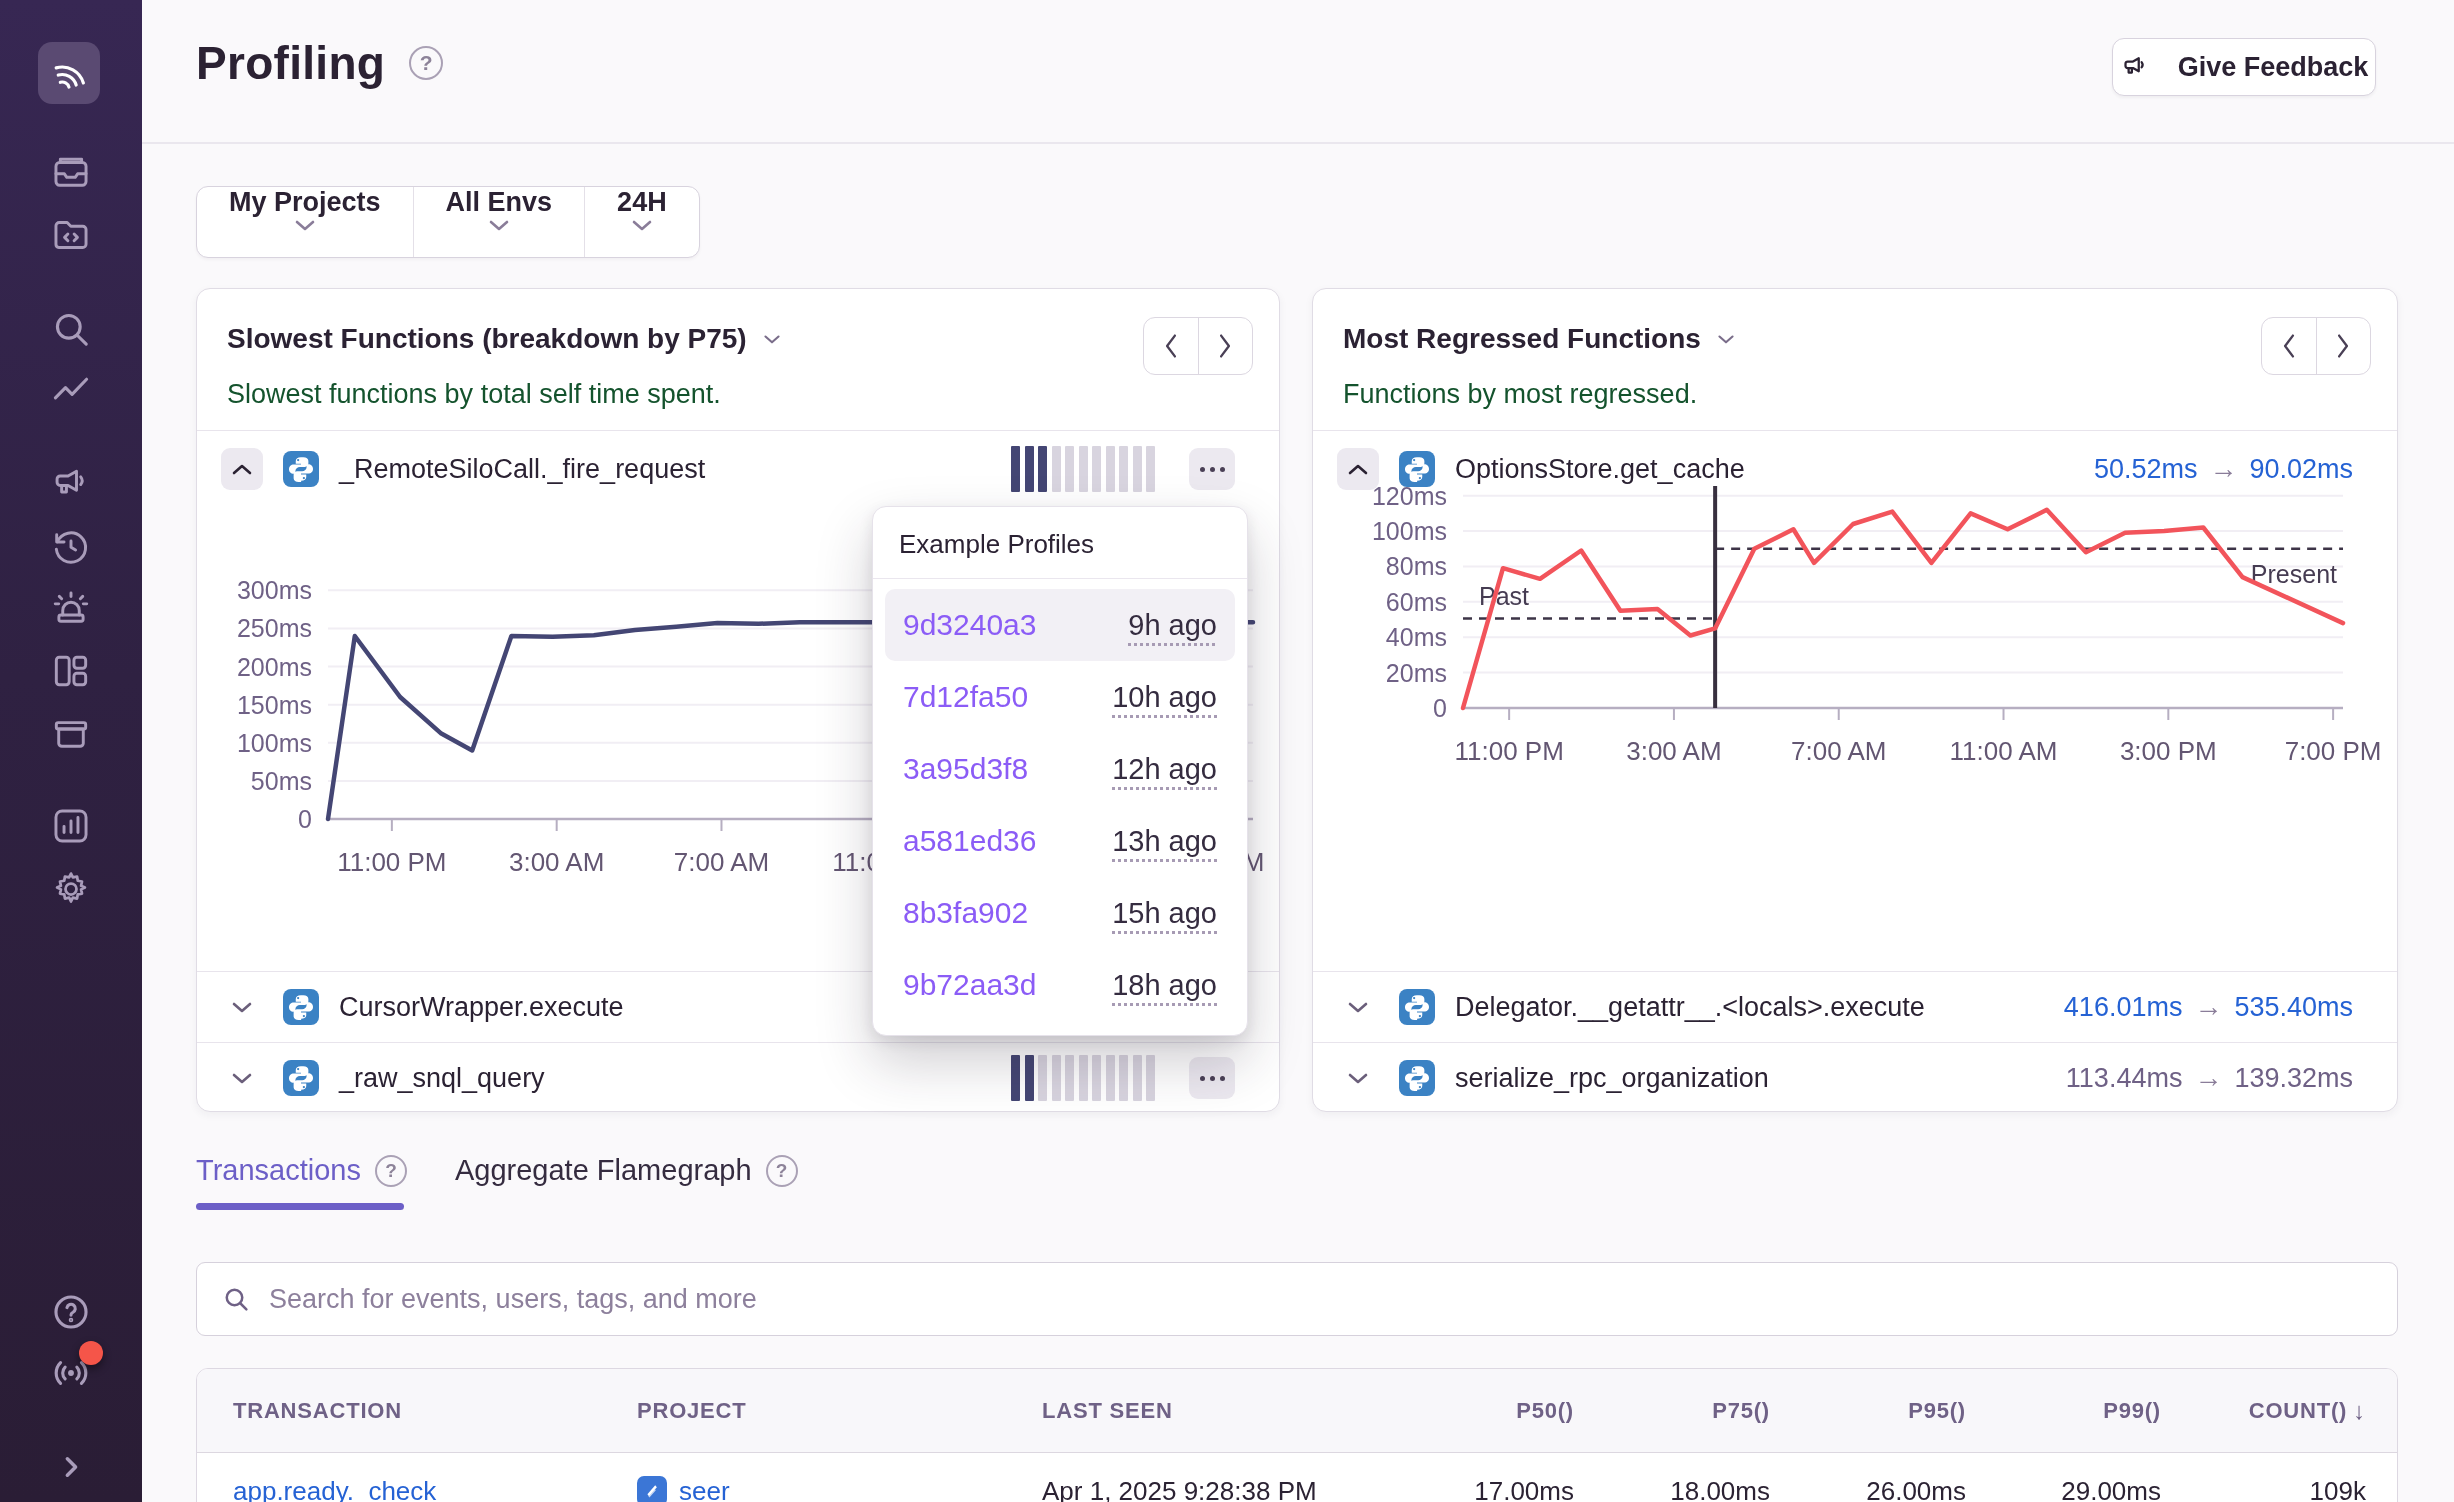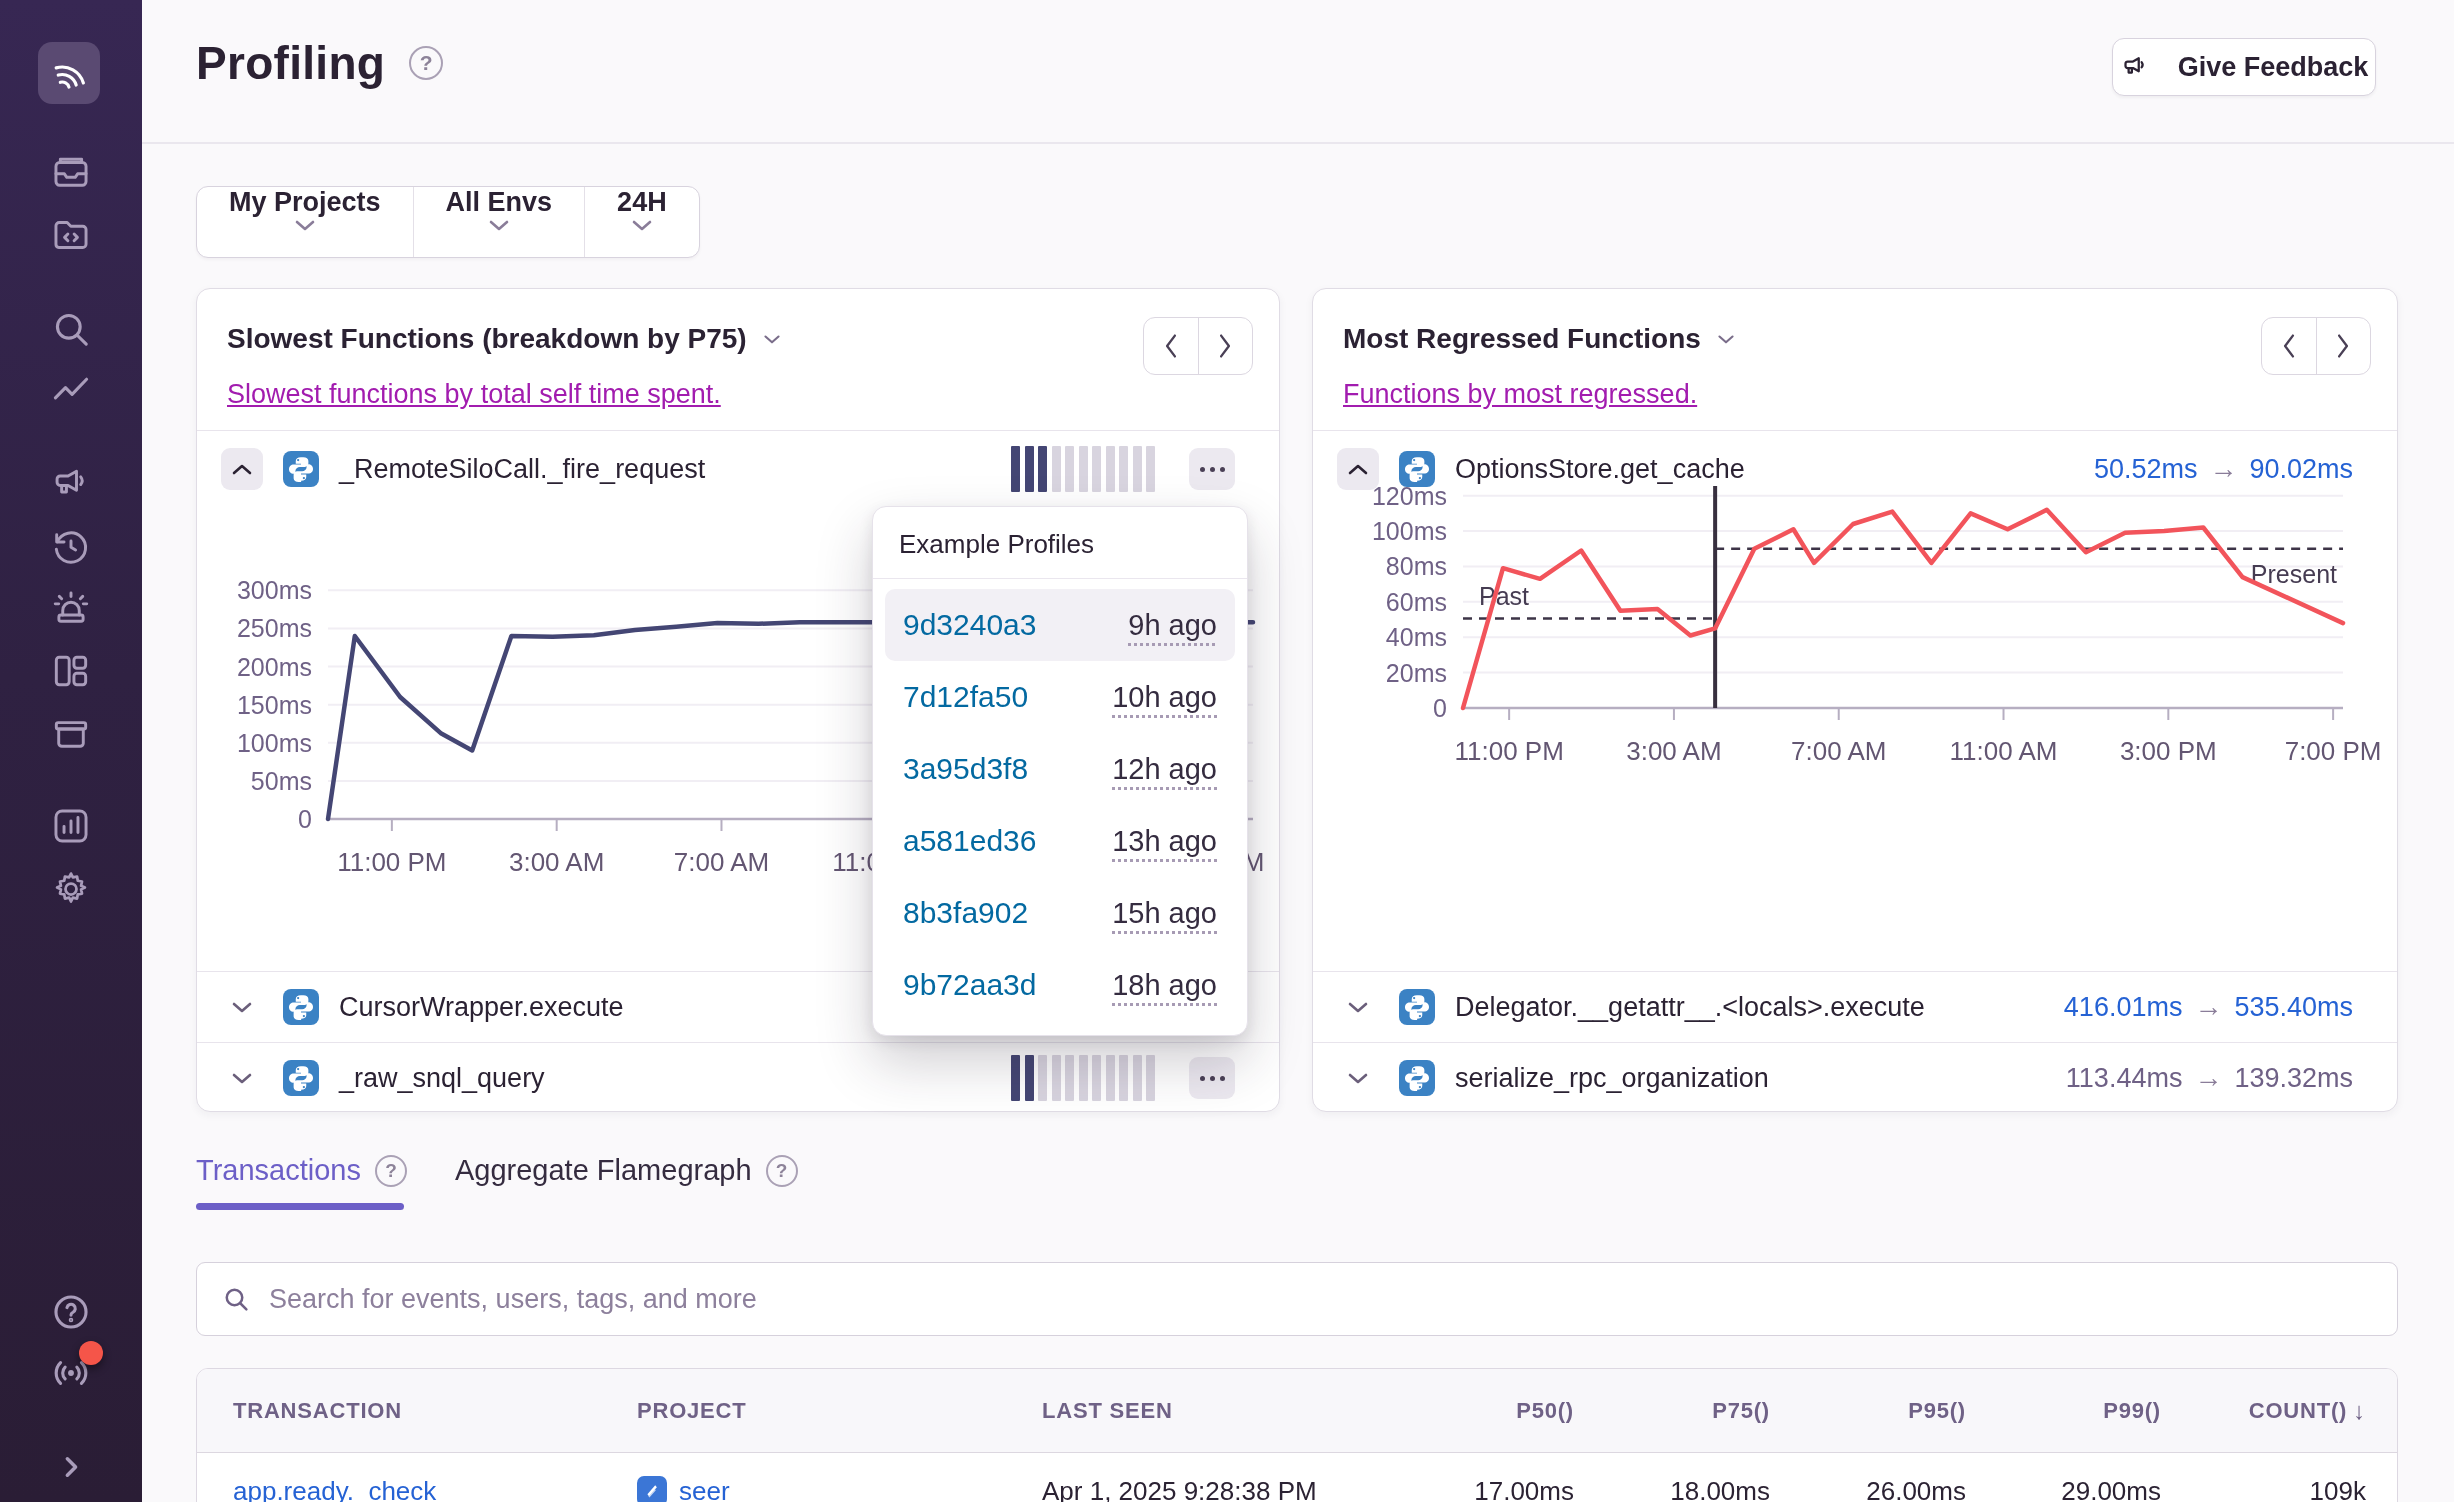--- a/index.html
+++ b/index.html
@@ -36,21 +36,21 @@
   .chev{width:22px;height:14px;}
 
   
   .card{position:absolute;top:288px;height:824px;background:#fff;border:1.5px solid #e0dce5;
     border-radius:14px;box-shadow:0 3px 8px rgba(43,34,51,.05);}
   #card-slowest{left:196px;width:1084px;}
   #card-regressed{left:1312px;width:1086px;}
   .card-head{position:absolute;top:0;left:0;right:0;height:142px;border-bottom:1.5px solid #e8e4ec;}
   .card-title{position:absolute;left:30px;top:34px;display:flex;align-items:center;gap:16px;
     font-size:28px;font-weight:bold;cursor:pointer;}
-  .card-sub{position:absolute;left:30px;top:90px;font-size:27px;color:#a21caf;text-decoration:underline;}
+  .card-sub{position:absolute;left:30px;top:90px;font-size:27px;color:#14532d;}
   .pager{position:absolute;right:26px;top:28px;width:110px;height:58px;display:flex;background:#fff;
     border:1.5px solid #dcd7e1;border-radius:12px;overflow:hidden;}
   .pager-btn{flex:1;display:flex;align-items:center;justify-content:center;cursor:pointer;color:#4a4056;}
   .pager-btn + .pager-btn{border-left:1.5px solid #dcd7e1;}
   .pager-btn svg{width:18px;height:26px;}
 
   .fn-row{position:absolute;left:0;right:0;display:flex;align-items:center;padding:0 44px 0 24px;gap:20px;}
   .fn-row.r1{top:142px;height:76px;}
   .fn-row.r2{top:682px;height:71px;border-top:1.5px solid #e8e4ec;}
   .fn-row.r3{top:753px;height:71px;border-top:1.5px solid #e8e4ec;}
@@ -79,21 +79,21 @@
 
   
   .popup{position:absolute;left:872px;top:506px;width:376px;background:#fff;border:1.5px solid #e6e2ea;
     border-radius:14px;z-index:60;
     box-shadow:0 26px 55px rgba(43,34,51,.22),0 5px 14px rgba(43,34,51,.10);}
   .popup-title{padding:22px 26px 18px;font-size:26px;font-weight:normal;border-bottom:1.5px solid #eae6ee;}
   .popup-list{padding:10px 12px 14px;}
   .profile-row{height:72px;display:flex;align-items:center;justify-content:space-between;
     padding:0 18px;border-radius:10px;cursor:pointer;}
   .profile-row.active{background:#f2f0f5;}
-  .pid{font-size:30px;color:#0369a1;}
+  .pid{font-size:30px;color:#8b5cf6;}
   .page-ago{font-size:29px;color:#352c40;text-decoration:underline dotted #a79bb4;
     text-decoration-thickness:2.5px;text-underline-offset:8px;}
 
   
   .tabs{position:absolute;left:196px;top:1154px;display:flex;gap:48px;}
   .tab{display:flex;align-items:center;gap:14px;font-size:29px;color:#352c40;cursor:pointer;}
   .tab.active{color:#6c5fc7;}
   .tab .qbadge{width:32px;height:32px;font-size:19px;}
   .tab-underline{position:absolute;left:196px;top:1203px;width:208px;height:7px;background:#6c5fc7;border-radius:4px;}
 

